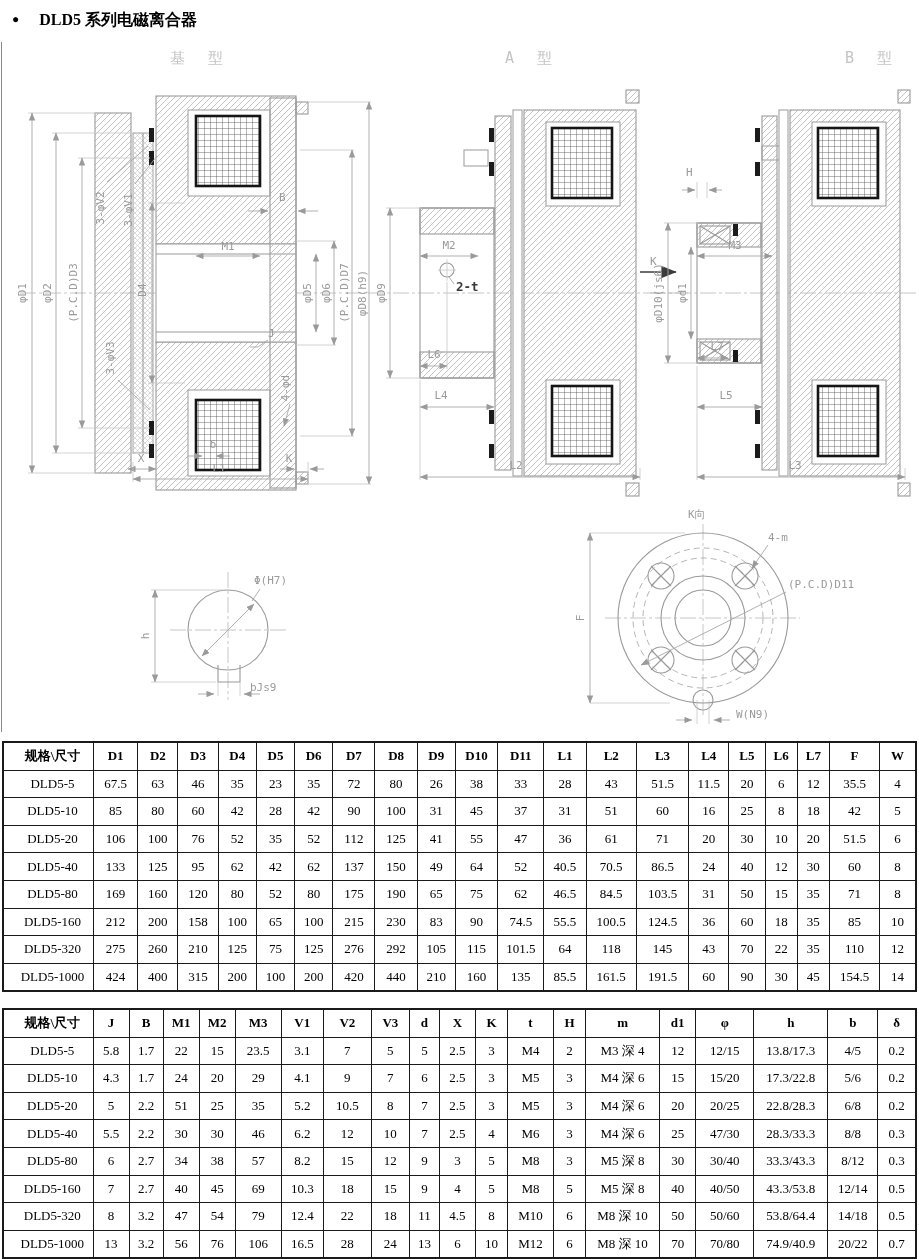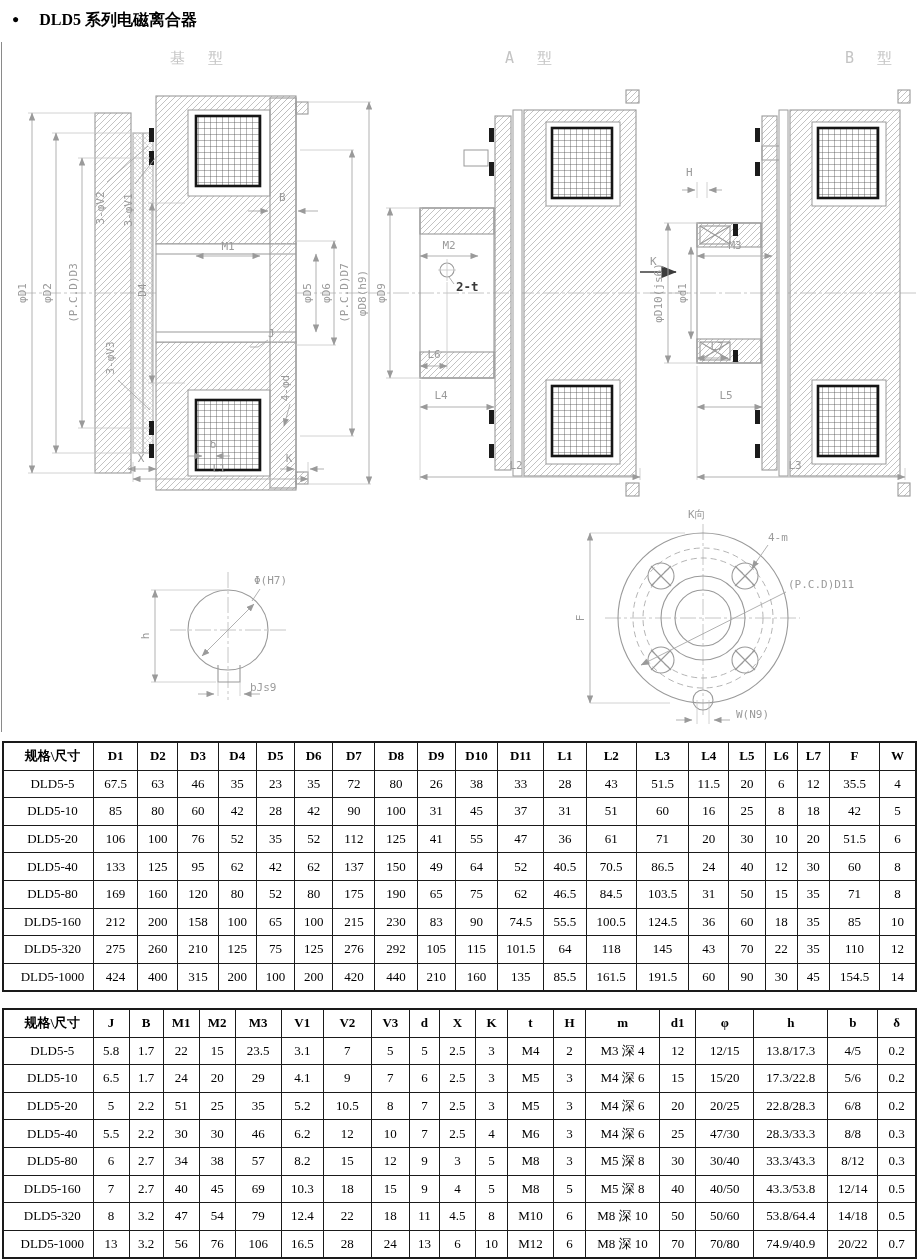--- a/index.html
+++ b/index.html
@@ -610,21 +610,21 @@
         <td>2</td>
         <td>M3 深 4</td>
         <td>12</td>
         <td>12/15</td>
         <td>13.8/17.3</td>
         <td>4/5</td>
         <td>0.2</td>
       </tr>
       <tr>
         <td>DLD5-10</td>
-        <td>6.5</td>
+        <td>4.3</td>
         <td>1.7</td>
         <td>24</td>
         <td>20</td>
         <td>29</td>
         <td>4.1</td>
         <td>9</td>
         <td>7</td>
         <td>6</td>
         <td>2.5</td>
         <td>3</td>

